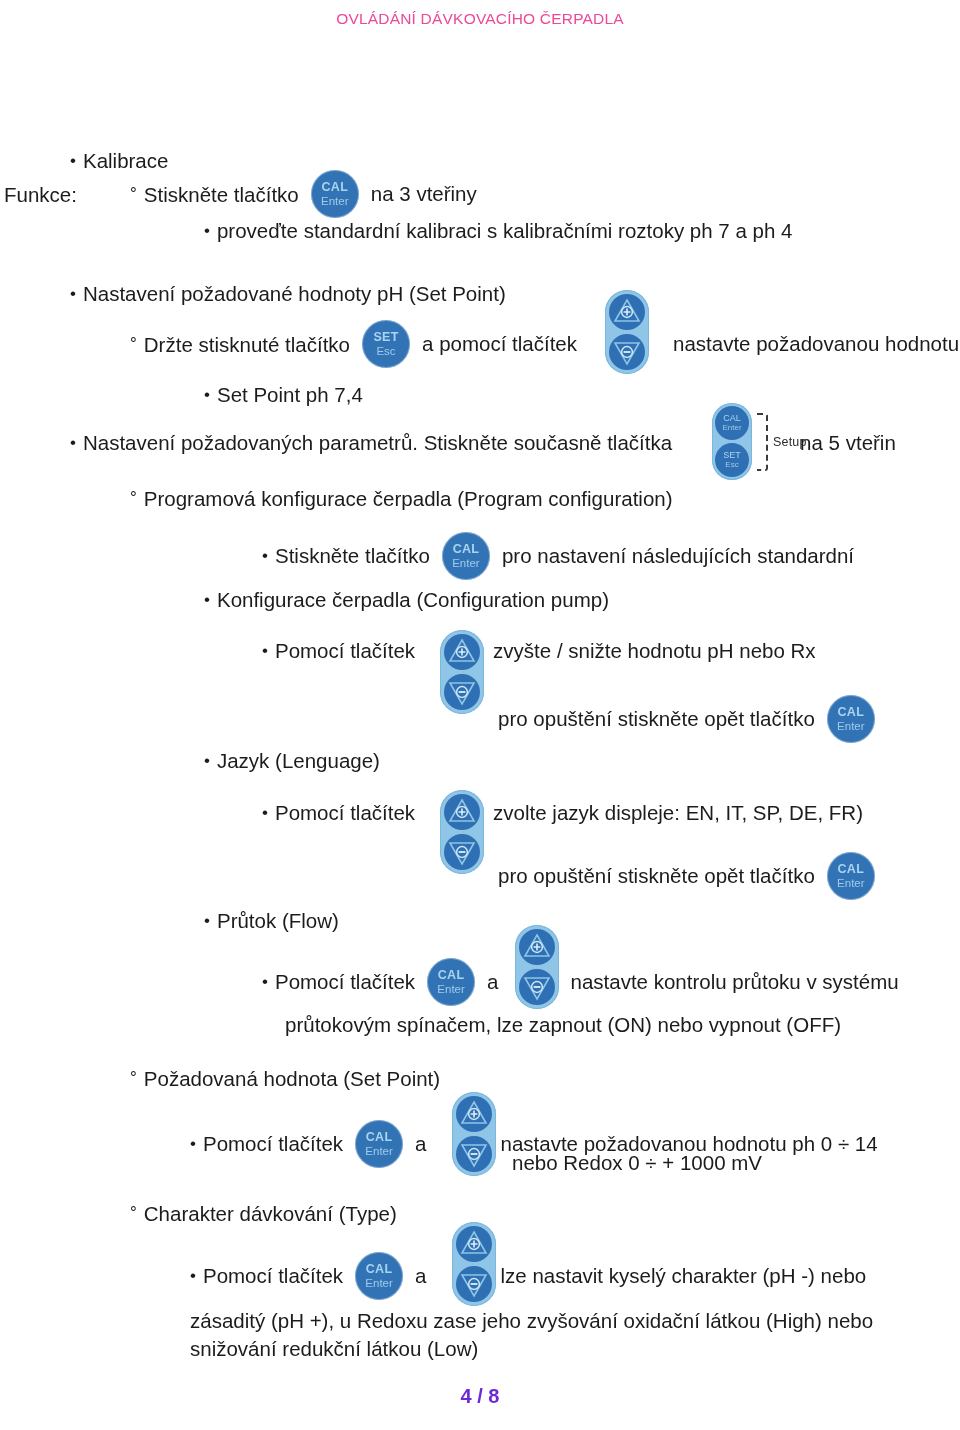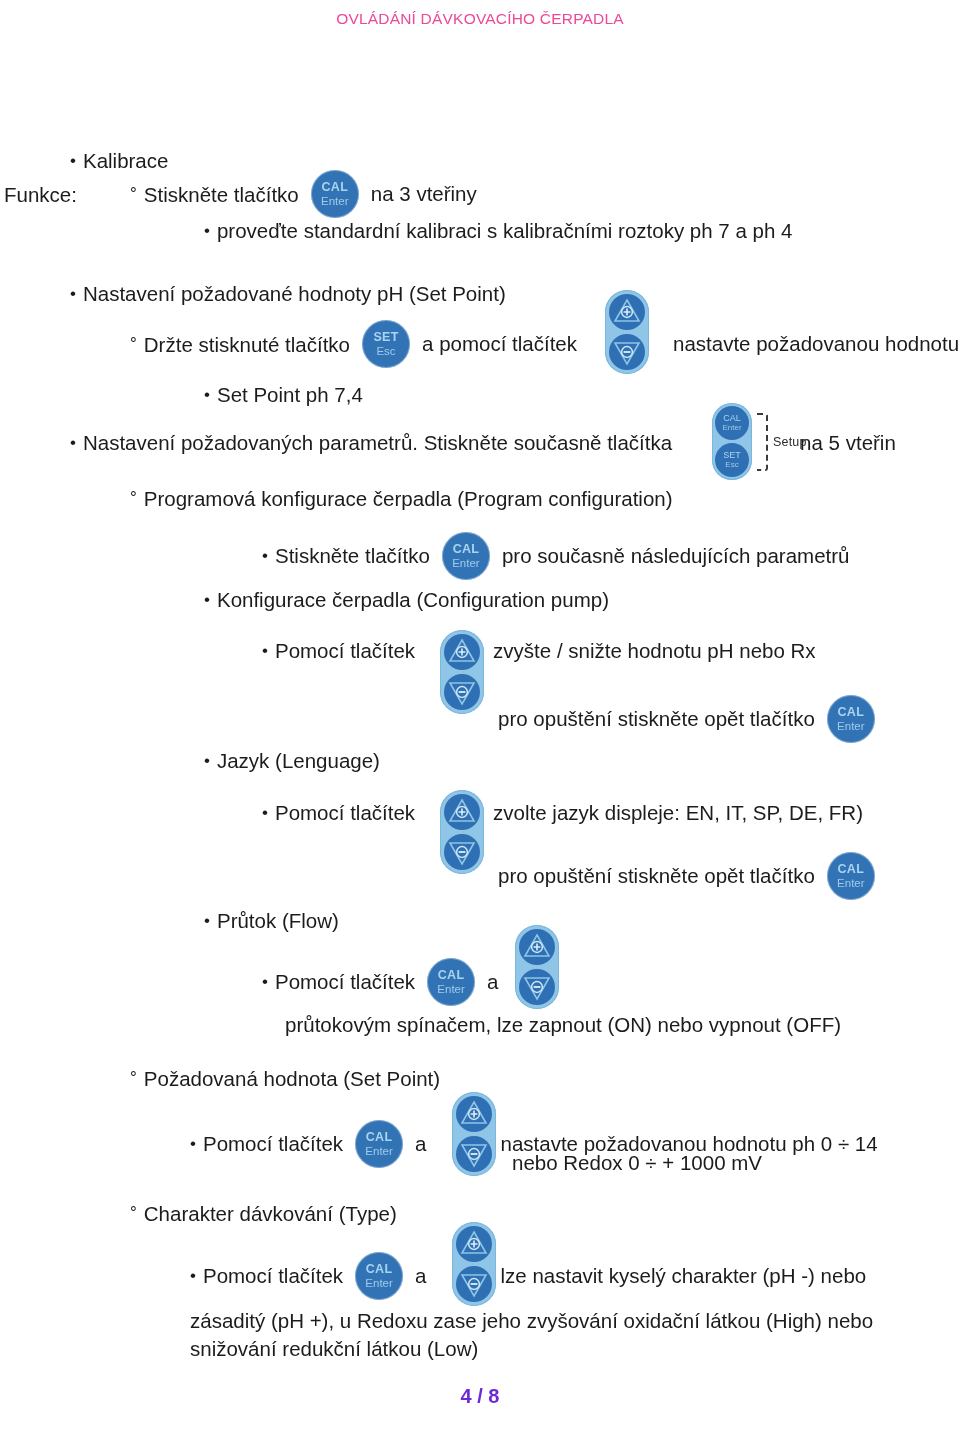--- a/index.html
+++ b/index.html
@@ -217,21 +217,21 @@
 </div>
 
 <div class="line bullet-circ" style="top:485px; left:130px;">Programová konfigurace čerpadla (Program configuration)</div>
 
 <div class="line" style="top:532px; left:262px; display:flex; align-items:center; gap:12px;">
   <span class="bullet-dot">Stiskněte tlačítko</span>
   <span class="icon key-round">
     <span class="k1">CAL</span>
     <span class="k2">Enter</span>
   </span>
-  <span>pro současně následujících parametrů</span>
+  <span>pro nastavení následujících standardní</span>
 </div>
 
 <div class="line bullet-dot" style="top:587px; left:204px;">Konfigurace čerpadla (Configuration pump)</div>
 
 <div class="line" style="top:638px; left:262px; display:flex; align-items:center; gap:14px;">
   <span class="bullet-dot">Pomocí tlačítek</span>
   <span style="width:50px;"></span>
   <span>zvyšte / snižte hodnotu pH nebo Rx</span>
 </div>
 
@@ -296,20 +296,21 @@
 <div class="line bullet-dot" style="top:908px; left:204px;">Průtok (Flow)</div>
 
 <div class="line" style="top:958px; left:262px; display:flex; align-items:center; gap:12px;">
   <span class="bullet-dot">Pomocí tlačítek</span>
   <span class="icon key-round">
     <span class="k1">CAL</span>
     <span class="k2">Enter</span>
   </span>
   <span>a</span>
   <span style="width:48px;"></span>
+  <span>nastavte kontrolu průtoku v systému</span>
 </div>
 
 <div class="icon pill" style="position:absolute; top:925px; left:515px;">
   <span class="circ">
     <svg class="glyph" viewBox="0 0 36 36" aria-hidden="true">
       <polygon points="18,6 30,27 6,27" fill="none" stroke="#8fc6e8" stroke-width="1.6"></polygon>
       <circle cx="18" cy="18" r="5.4" fill="none" stroke="#cfe7f6" stroke-width="1.5"></circle>
       <path d="M18 14.6 V21.4 M14.6 18 H21.4" stroke="#dff0fa" stroke-width="1.6"></path>
     </svg>
   </span>

